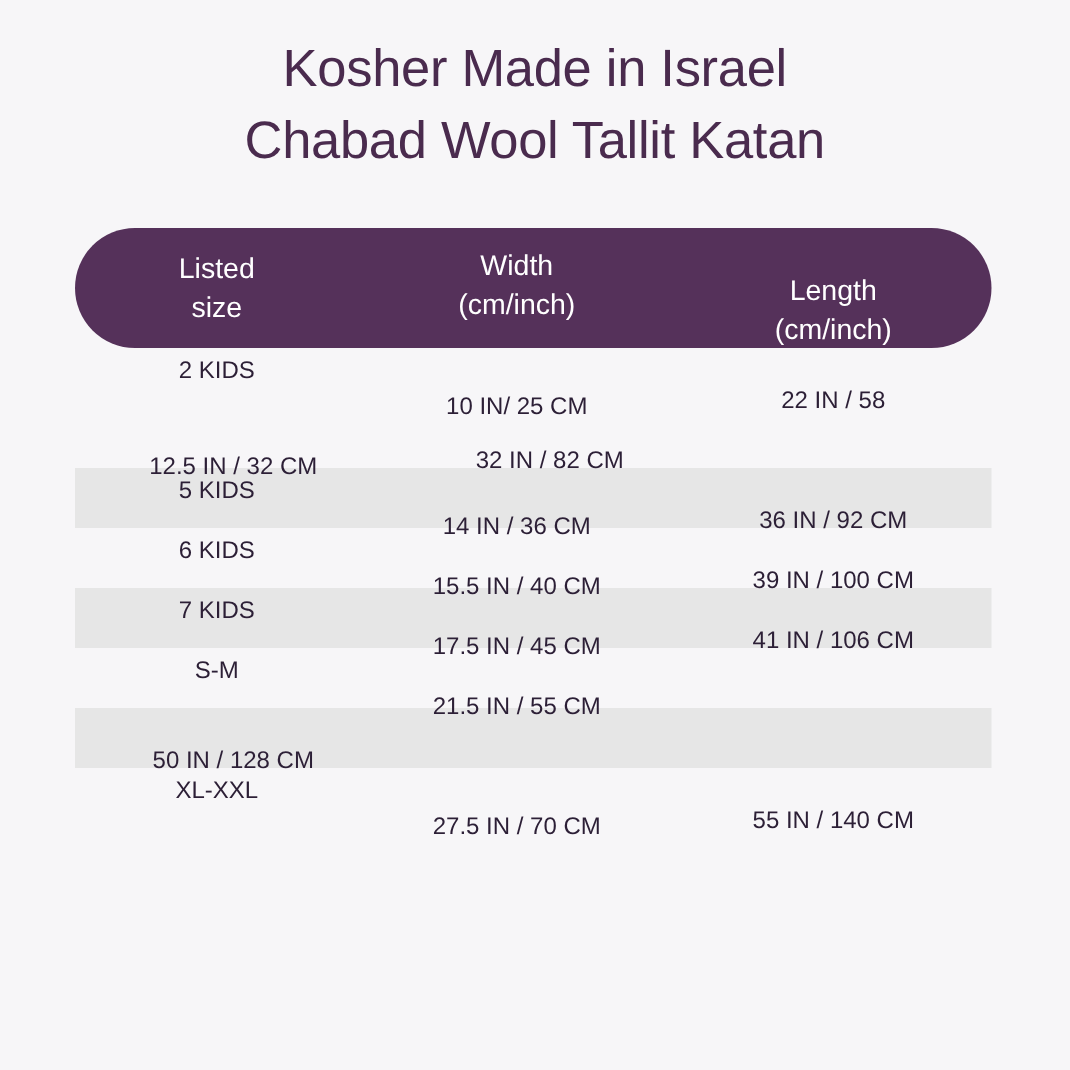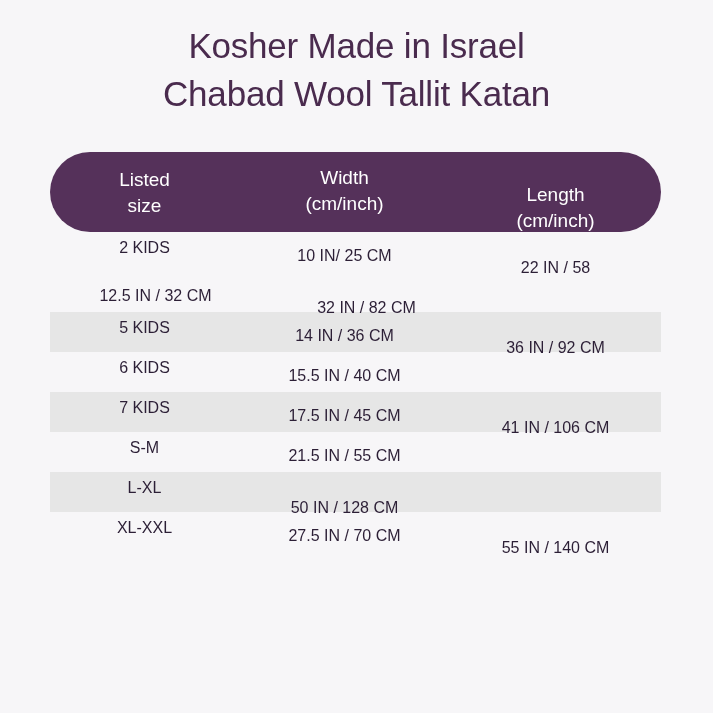--- a/index.html
+++ b/index.html
@@ -81,21 +81,21 @@
 
   .cell {
     font-size: 16px;
     line-height: 20px;
     color: #2c1f36;
     text-align: center;
     font-weight: 400;
     white-space: nowrap;
   }
   .cell.c-size   { width: 189px; position: relative; top: -4px; }
-  .cell.c-width  { width: 211px; position: relative; top: 4px; }
+  .cell.c-width  { width: 211px; position: relative; top: 20px; }
   .cell.c-length { width: 211px; position: relative; top: 16px; }
 </style>
 </head>
 <body>
 
 <div id="page">
 
   <div class="title-block">
     <span class="title-line">Kosher Made in Israel</span>
     <span class="title-line">Chabad Wool Tallit Katan</span>
@@ -129,32 +129,32 @@
           <div class="cell c-length">32 IN / 82 CM</div>
         </div>
         <div class="row striped">
           <div class="cell c-size">5 KIDS</div>
           <div class="cell c-width">14 IN / 36 CM</div>
           <div class="cell c-length">36 IN / 92 CM</div>
         </div>
         <div class="row">
           <div class="cell c-size">6 KIDS</div>
           <div class="cell c-width">15.5 IN / 40 CM</div>
+          <div class="cell c-length">39 IN / 100 CM</div>
         </div>
         <div class="row striped">
           <div class="cell c-size">7 KIDS</div>
           <div class="cell c-width">17.5 IN / 45 CM</div>
           <div class="cell c-length">41 IN / 106 CM</div>
         </div>
         <div class="row">
           <div class="cell c-size">S-M</div>
           <div class="cell c-width">21.5 IN / 55 CM</div>
         </div>
         <div class="row striped">
-          <div class="cell c-size">L-XL</div>
           <div class="cell c-length">50 IN / 128 CM</div>
         </div>
         <div class="row">
           <div class="cell c-size">XL-XXL</div>
           <div class="cell c-width">27.5 IN / 70 CM</div>
           <div class="cell c-length">55 IN / 140 CM</div>
         </div>
       </div>
 
   </div>

